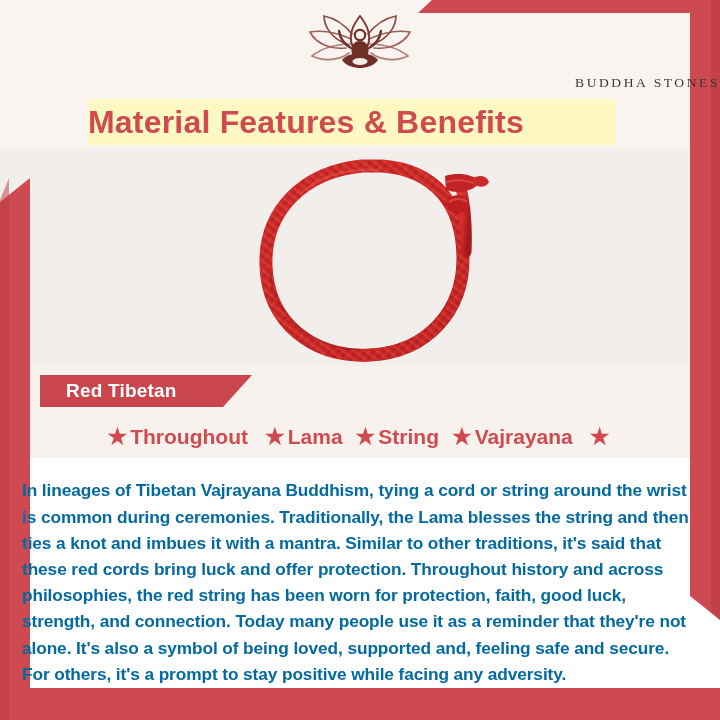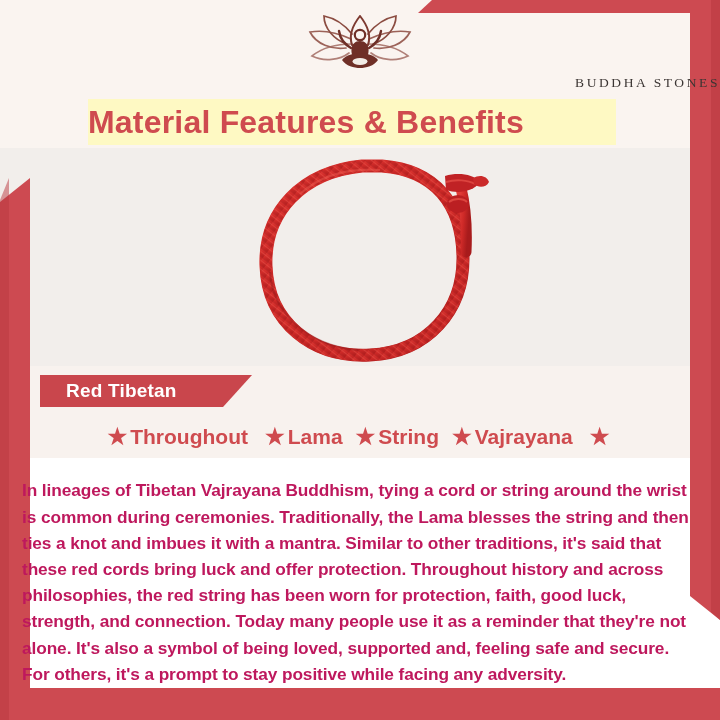--- a/index.html
+++ b/index.html
@@ -90,21 +90,21 @@
   }
   .benefit{display:flex;align-items:center;color:#cf4b4f;font-weight:bold;font-size:21px;}
   .benefit .star{font-size:22px;line-height:1;margin-right:3px;}
   .benefit .txt{white-space:nowrap;}
   .b-gap-wide{margin-right:17px;}
   .b-gap-med{margin-right:13px;}
 
   
   .body-text{
     position:absolute;left:22px;top:460px;width:672px;
-    font-size:17.3px;line-height:26.2px;color:#be185d;font-weight:bold;
+    font-size:17.3px;line-height:26.2px;color:#0369a1;font-weight:bold;
     text-align:left;letter-spacing:-.1px;
   }
 </style>
 </head>
 <body>
 
 <div class="page">
 
   <div class="zone-top"></div>
   <div class="zone-photo"></div>

